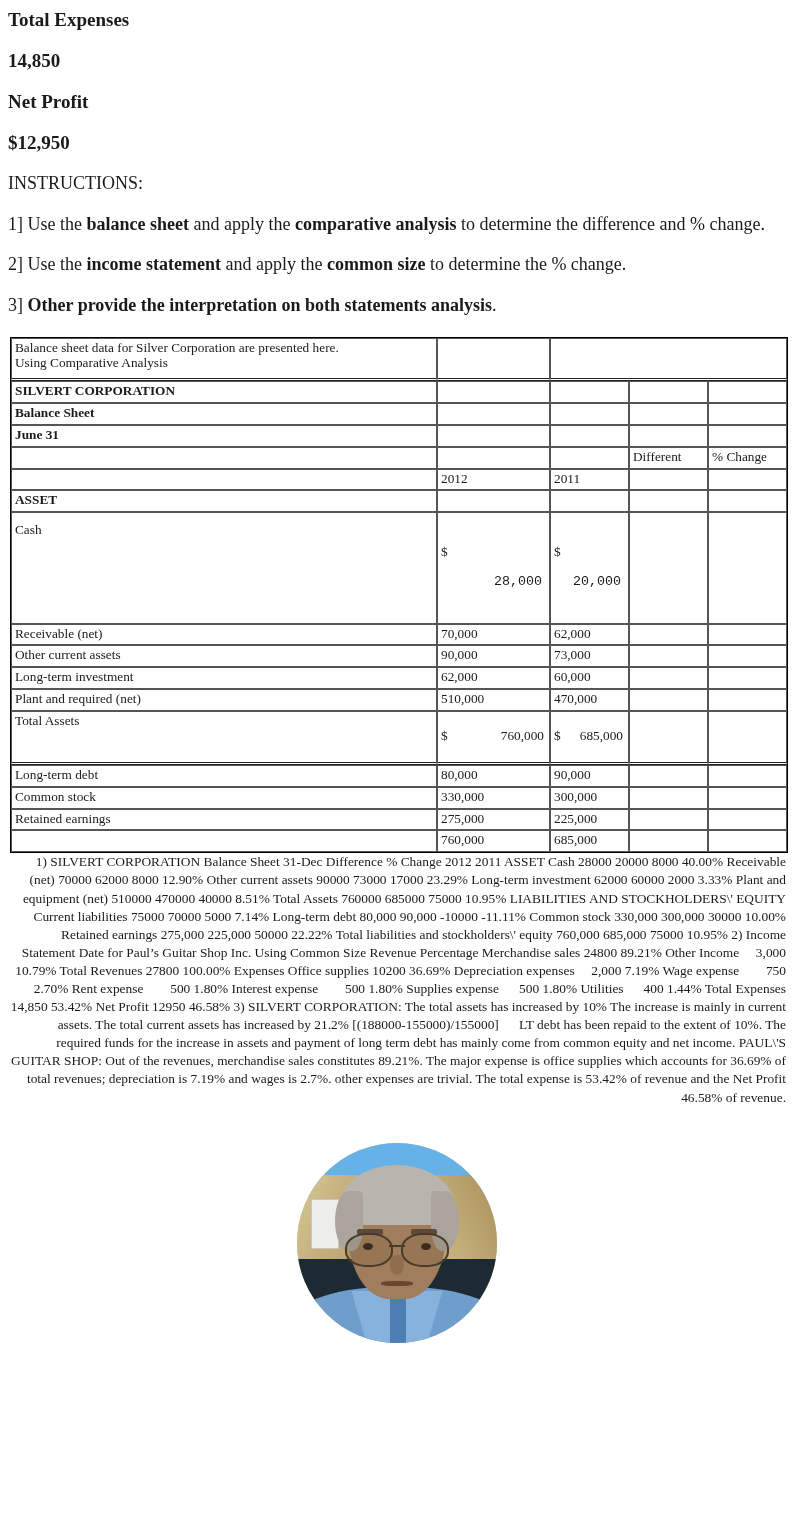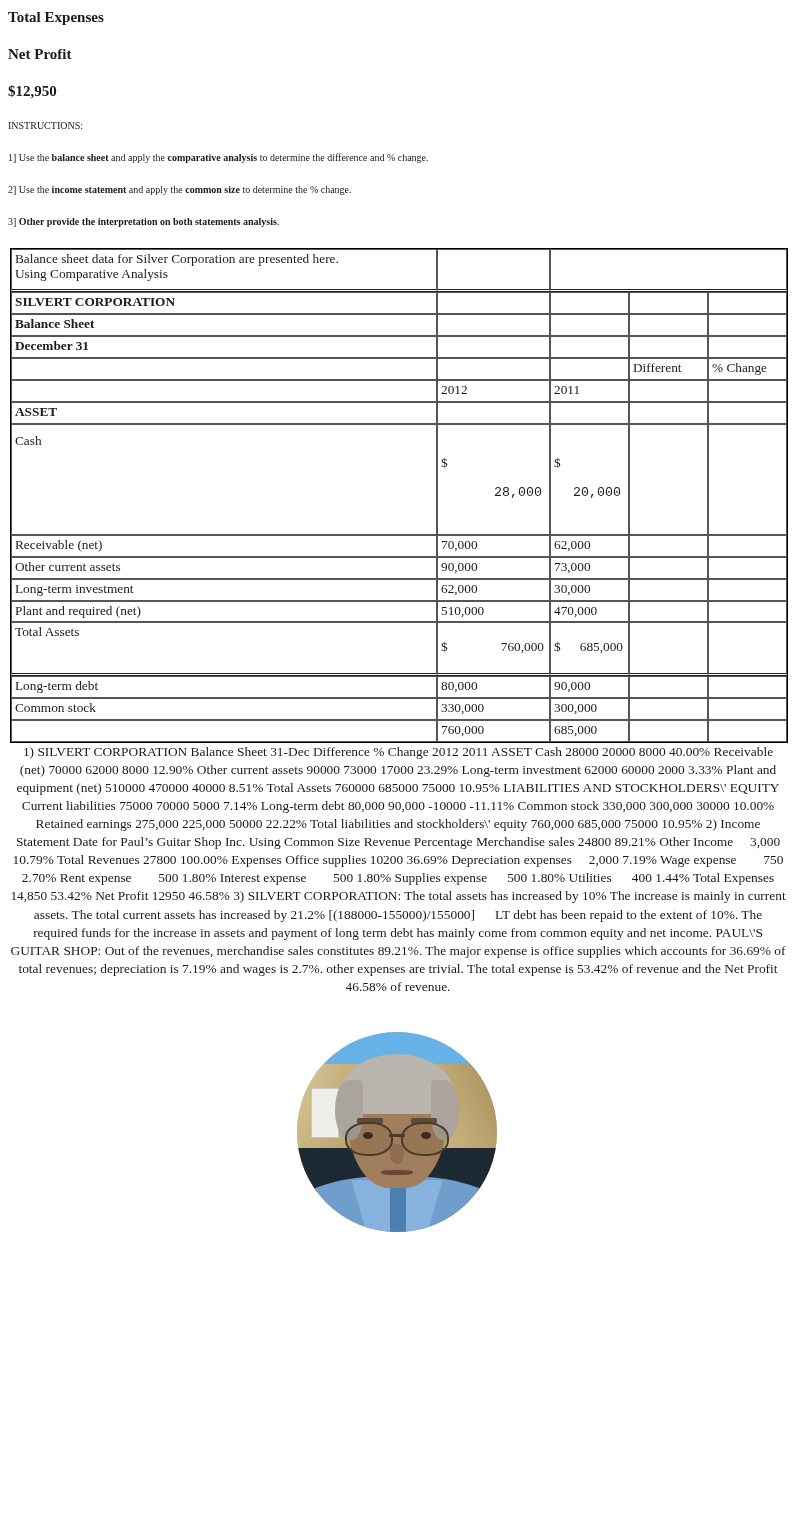--- a/index.html
+++ b/index.html
@@ -17,28 +17,28 @@
   }
   .page {
     width: 794px;
     box-sizing: border-box;
     padding: 0 8px;
   }
 
   
   .top-block { padding-top: 8px; }
   .tline {
-    font-size: 15px;
+    font-size: 19px;
     line-height: 1.05;
     margin: 0 0 21px 0;
     font-weight: bold;
   }
   .tline.first { margin-top: 2px; }
   .plain {
-    font-size: 10px;
+    font-size: 18px;
     line-height: 1.1;
     margin: 0 0 21px 0;
     font-weight: normal;
   }
   .plain b { font-weight: bold; }
   .instr-head { margin-bottom: 21px; }
 
   
   table.bs {
     border-collapse: separate;
@@ -84,21 +84,21 @@
   h3.solution {
     font-size: 15px;
     font-weight: bold;
     margin: 25px 0 16px 2px;
     line-height: 1.1;
   }
   p.para {
     font-size: 13.4px;
     line-height: 1.35;
     margin: 0 0 4px 2px;
-    text-align: center;
+    text-align: right;
     white-space: pre-wrap;
   }
 
   
   .avatar-wrap {
     width: 100%;
     display: flex;
     justify-content: center;
     margin-top: 36px;
   }
@@ -206,20 +206,21 @@
     background: #6b4434; border-radius: 40%;
   }
 </style>
 </head>
 <body>
 
 <div class="page">
 
   <div class="top-block">
     <p class="tline first">Total Expenses</p>
+    <p class="tline">14,850</p>
     <p class="tline">Net Profit</p>
     <p class="tline">$12,950</p>
 
     <p class="plain instr-head">INSTRUCTIONS:</p>
 
     <p class="plain"><span>1] Use the </span><b>balance sheet</b><span> and apply the </span><b>comparative analysis</b><span> to determine the difference and % change.</span></p>
 
     <p class="plain"><span>2] Use the </span><b>income statement</b><span> and apply the </span><b>common size</b><span> to determine the % change.</span></p>
 
     <p class="plain"><span>3] </span><b>Other provide the interpretation on both statements analysis</b><span>.</span></p>
@@ -244,21 +245,21 @@
 
       <tr>
         <td class="c-label bold">Balance Sheet</td>
         <td></td>
         <td></td>
         <td></td>
         <td></td>
       </tr>
 
       <tr>
-        <td class="c-label bold">December 31</td>
+        <td class="c-label bold">June 31</td>
         <td></td>
         <td></td>
         <td></td>
         <td></td>
       </tr>
 
       <tr>
         <td class="c-label"></td>
         <td></td>
         <td></td>
@@ -312,21 +313,21 @@
         <td class="c-label">Other current assets</td>
         <td>90,000</td>
         <td>73,000</td>
         <td></td>
         <td></td>
       </tr>
 
       <tr>
         <td class="c-label">Long-term investment</td>
         <td>62,000</td>
-        <td>30,000</td>
+        <td>60,000</td>
         <td></td>
         <td></td>
       </tr>
 
       <tr>
         <td class="c-label">Plant and required (net)</td>
         <td>510,000</td>
         <td>470,000</td>
         <td></td>
         <td></td>
@@ -361,20 +362,27 @@
       </tr>
 
       <tr>
         <td class="c-label">Common stock</td>
         <td>330,000</td>
         <td>300,000</td>
         <td></td>
         <td></td>
       </tr>
 
+      <tr>
+        <td class="c-label">Retained earnings</td>
+        <td>275,000</td>
+        <td>225,000</td>
+        <td></td>
+        <td></td>
+      </tr>
 
       <tr>
         <td class="c-label"></td>
         <td>760,000</td>
         <td>685,000</td>
         <td></td>
         <td></td>
       </tr>
     </tbody>
   </table>

